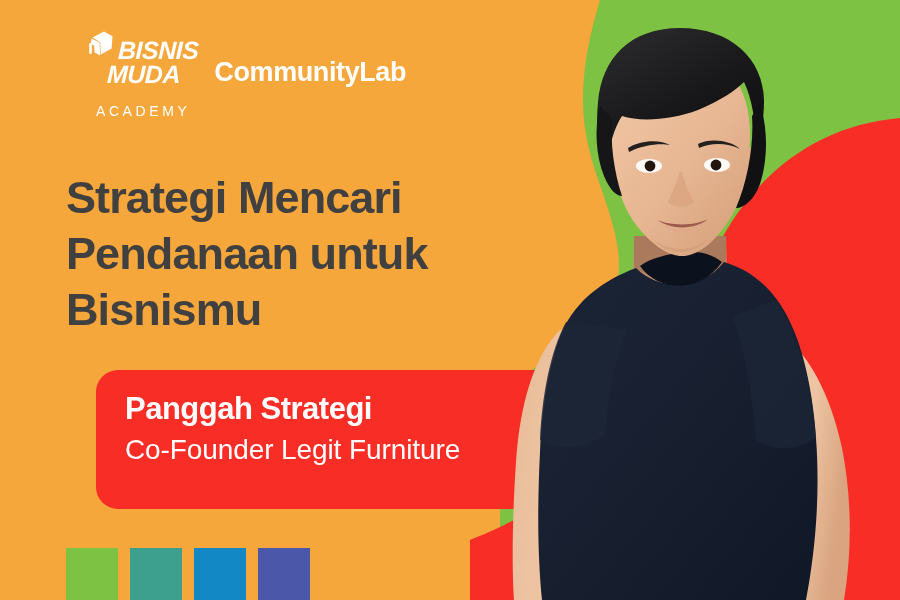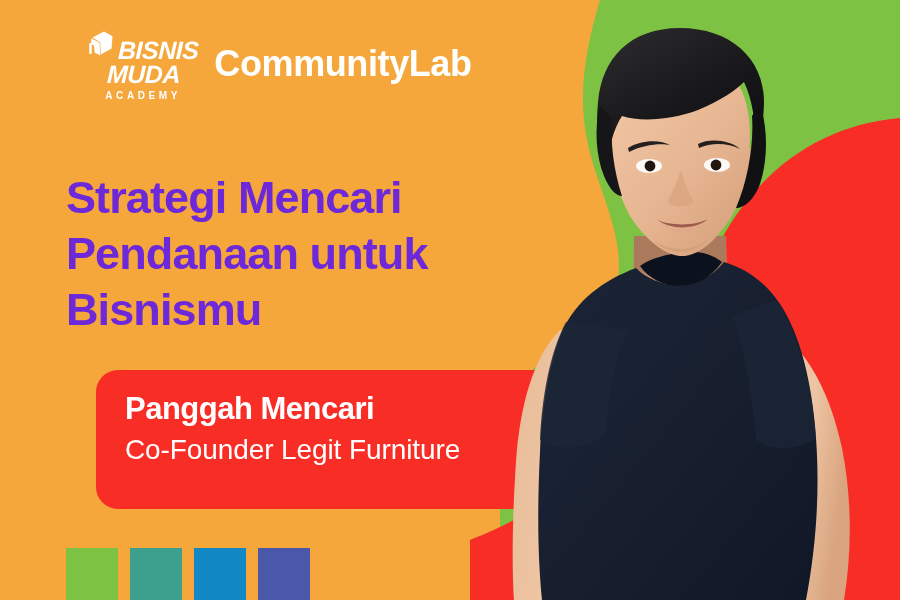--- a/index.html
+++ b/index.html
@@ -54,45 +54,45 @@
     font-style: italic;
     line-height: 0.92;
     transform: skewX(-2deg);
   }
   .logo-word.second {
     font-size: 25px;
     margin-top: 1px;
   }
   .logo-academy {
     color: #ffffff;
-    font-size: 10px;
-    font-weight: 700;
+    font-size: 14px;
+    font-weight: 400;
     letter-spacing: 3.6px;
-    margin-top: 5px;
+    margin-top: 18px;
   }
   .logo-cap {
     margin-right: 2px;
     margin-bottom: 2px;
   }
   .brand-text {
     color: #ffffff;
-    font-size: 36px;
+    font-size: 27px;
     font-weight: 700;
     letter-spacing: -0.4px;
     margin-left: 4px;
     margin-bottom: 4px;
   }
 
   
   .title {
     position: absolute;
     left: 66px;
     top: 140px;
     width: 470px;
-    color: #6d28d9;
+    color: #404040;
     font-size: 45px;
     font-weight: 700;
     line-height: 1.24;
     letter-spacing: -0.9px;
     z-index: 6;
   }
 
   
   .speaker-banner {
     position: absolute;
@@ -187,21 +187,21 @@
       <div class="logo-academy">ACADEMY</div>
     </div>
 
     <div class="brand-text">CommunityLab</div>
   </div>
 
   <h1 class="title">Strategi Mencari Pendanaan untuk Bisnismu</h1>
 
   <div class="speaker-banner" style="background: rgb(248, 46, 38);"></div>
   <div class="speaker-text">
-    <div class="speaker-name">Panggah Mencari</div>
+    <div class="speaker-name">Panggah Strategi</div>
     <div class="speaker-role">Co-Founder Legit Furniture</div>
   </div>
 
   <svg class="portrait" viewBox="0 0 424 600" preserveAspectRatio="none">
     <defs>
       <linearGradient id="shirtGrad" x1="0" y1="0" x2="1" y2="1">
         <stop offset="0%" stop-color="#1b2436"></stop>
         <stop offset="55%" stop-color="#171f2f"></stop>
         <stop offset="100%" stop-color="#101726"></stop>
       </linearGradient>

